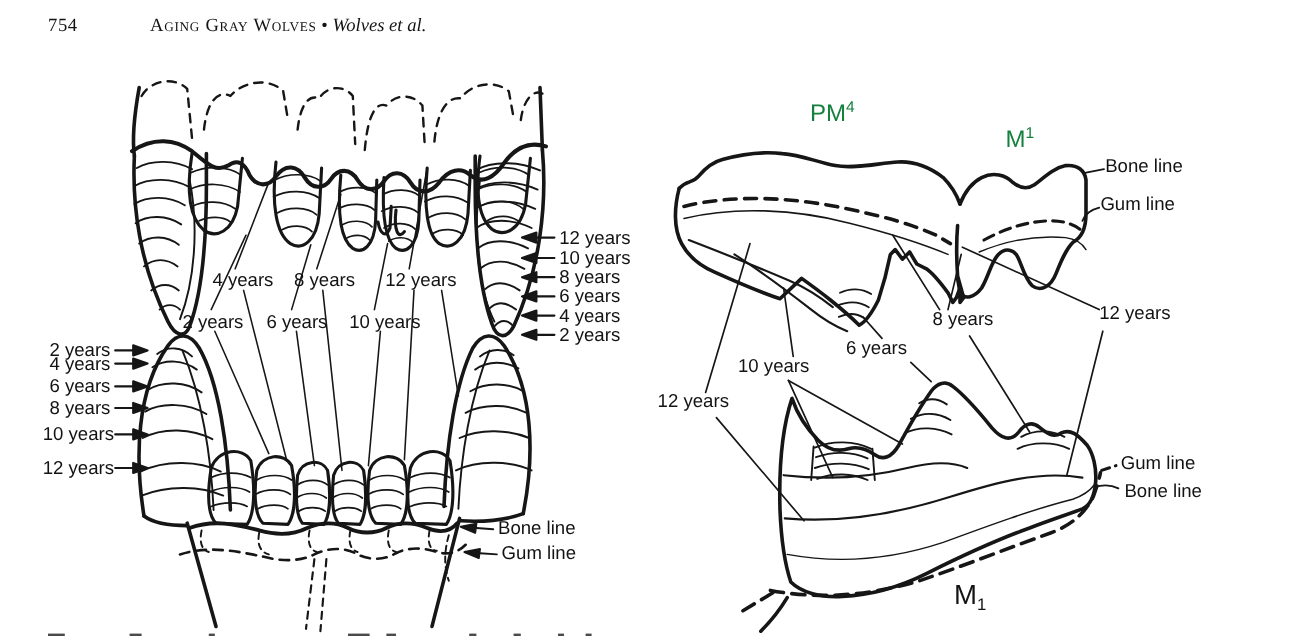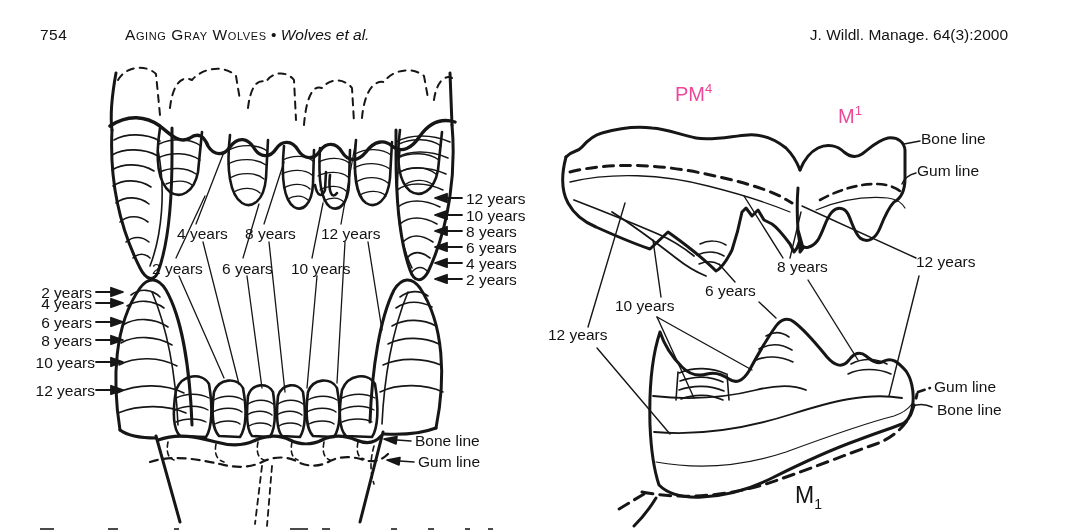--- a/index.html
+++ b/index.html
@@ -1,44 +1,43 @@
 <!DOCTYPE html>
 <html><head>
 <meta charset="utf-8">
 <style>
   html,body{margin:0;padding:0;background:#e8e8e8;}
   .page{position:relative;width:1086px;height:530px;background:#ffffff;overflow:hidden;
         font-family:"Liberation Sans",sans-serif;}
-  .hdr{position:absolute;top:14px;font-family:Liberation Sans, sans-serif;color:#161616;margin-top:13px;}
+  .hdr{position:absolute;top:14px;font-family:Liberation Serif, serif;color:#161616;}
   .pagenum{left:40px;font-size:19px;letter-spacing:.5px;}
   .runtitle{left:125px;font-size:17.5px;}
   .sc{font-variant:small-caps;letter-spacing:.6px;}
   .it{font-style:italic;}
   .jref{left:756px;width:252px;text-align:right;font-size:17.5px;}
   svg.art{position:absolute;left:0;top:0;}
   .lbl{position:absolute;white-space:nowrap;font-size:15.5px;line-height:1.05;color:#131313;}
   .ra{text-align:right;}
-  .tooth{font-size:20px;color:#ec4899;}
+  .tooth{font-size:20px;color:#15803d;}
   .tooth sup{font-size:13px;}
   .tooth-big{font-size:23px;}
   .tooth-big sub{font-size:14px;}
   .frag{position:absolute;top:528px;height:2px;background:#4a4a4a;}
 </style>
 </head>
 <body>
 
 <div class="page">
 
   <div class="hdr pagenum lbl">754</div>
   <div class="hdr runtitle lbl">
     <span class="sc">Aging Gray Wolves</span>
     <span>•</span>
     <span class="it">Wolves et al.</span>
   </div>
-  <div class="hdr jref lbl">J. Wildl. Manage. 64(3):2000</div>
 
   <svg class="art" width="1086" height="530" viewBox="0 0 1086 530" fill="none" stroke="#161616" stroke-linecap="round" stroke-linejoin="round">
 
     <g>
 
       <g stroke-width="2" stroke-dasharray="7 6">
         <path d="M118,80 C126,66 146,64 156,74 L160,115"></path>
         <path d="M170,108 C172,88 180,74 192,80 C202,68 224,64 236,76 L240,100"></path>
         <path d="M248,108 C250,90 256,78 266,82 C272,72 286,70 294,80 L296,120"></path>
         <path d="M304,125 C306,100 312,84 322,88 C330,78 344,78 352,88 L354,122"></path>

